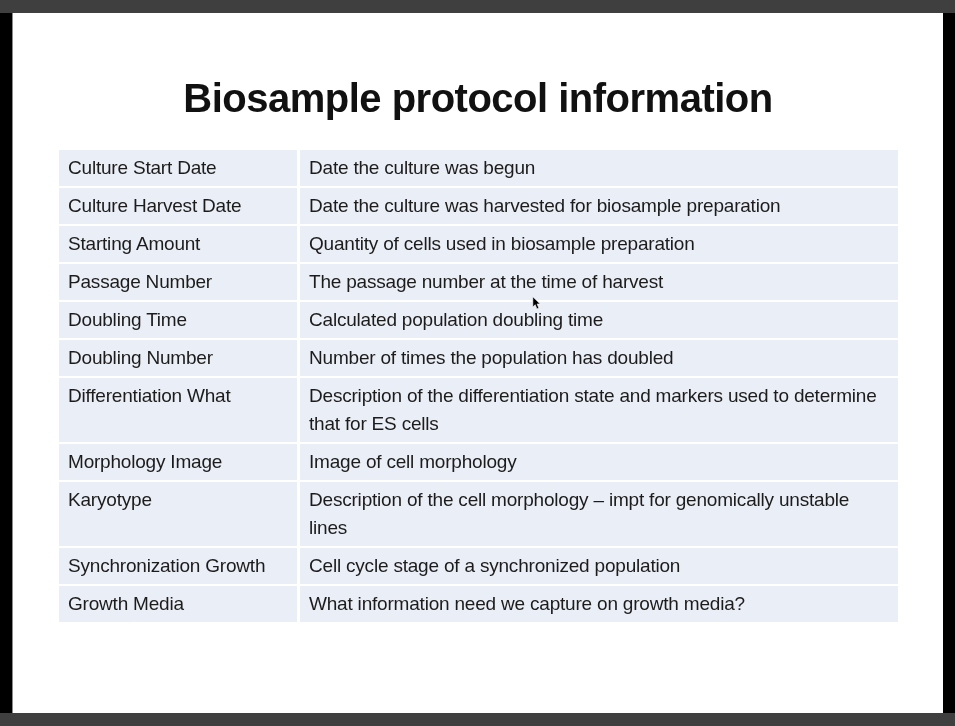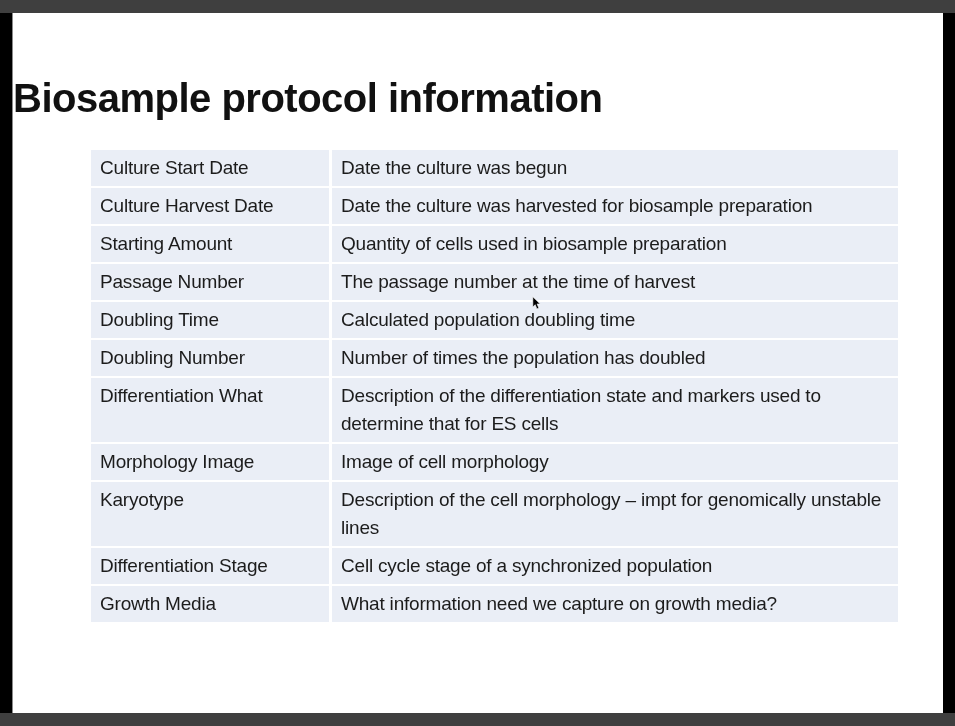--- a/index.html
+++ b/index.html
@@ -34,40 +34,39 @@
     background: #ffffff;
     border-left: 1px solid #8a8a8a;
     z-index: 1;
   }
 
   .slide-title {
     position: absolute;
     left: 0;
     right: 0;
     top: 61px;
-    text-align: left;
+    text-align: center;
     font-size: 40px;
     line-height: 48px;
     font-weight: 700;
     color: #111111;
     letter-spacing: -0.5px;
   }
 
   .info-table {
     position: absolute;
     left: 46px;
     top: 137px;
     width: 839px;
   }
 
   .table-row {
     display: flex;
     margin-bottom: 2px;
     align-items: stretch;
-    margin-left: 32px;
   }
 
   .cell {
     background: #eaeef6;
     color: #1c1c1c;
     font-size: 19px;
     line-height: 28px;
     letter-spacing: -0.2px;
     min-height: 36px;
     padding: 4px 6px 4px 9px;
@@ -146,21 +145,21 @@
         <div class="cell desc-cell">Image of cell morphology</div>
       </div>
 
       <div class="table-row">
         <div class="cell field-cell">Karyotype</div>
         <div class="cell desc-cell">Description of the cell morphology – impt for genomically unstable lines</div>
       </div>
 
 
       <div class="table-row">
-        <div class="cell field-cell">Differentiation Stage</div>
+        <div class="cell field-cell">Synchronization Growth</div>
         <div class="cell desc-cell">Cell cycle stage of a synchronized population</div>
       </div>
 
       <div class="table-row">
         <div class="cell field-cell">Growth Media</div>
         <div class="cell desc-cell">What information need we capture on growth media?</div>
       </div>
 
     </div>
   </div>

